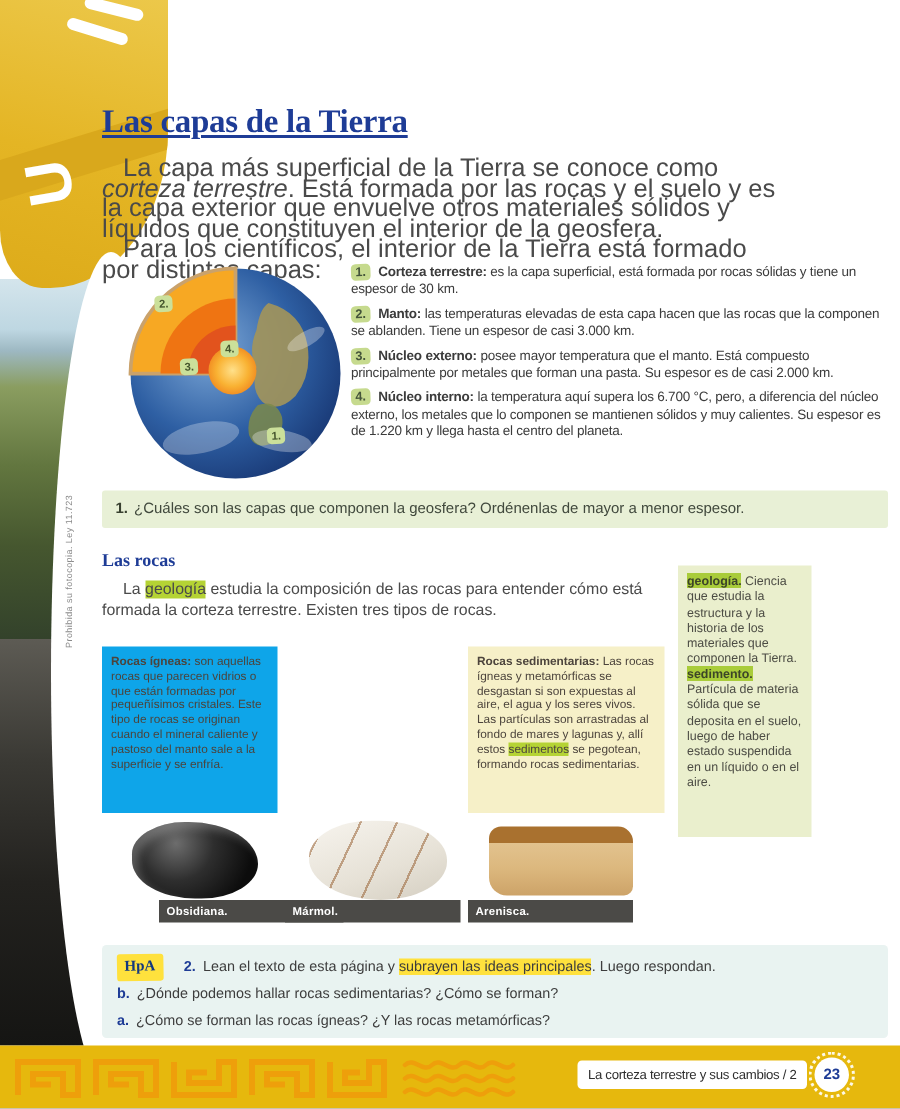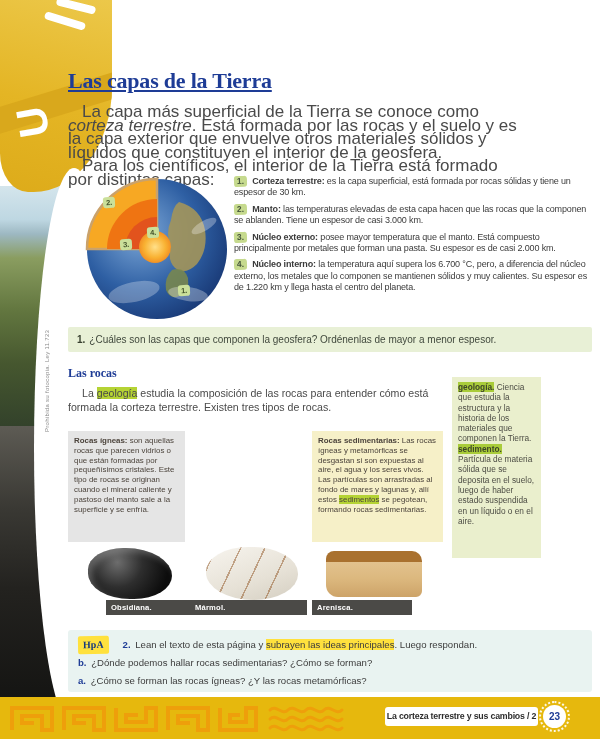--- a/index.html
+++ b/index.html
@@ -64,21 +64,21 @@
     font-size:10.6px; line-height:13.6px; color:#4a4a4a; text-indent:14px; }
   .hl-green { background:#b5d334; }
   .hl-yellow { background:#ffe13d; }
   
   #glossary { position:absolute; left:452px; top:377px; width:89px; height:181px;
     background:#eaefcd; padding:5px 6px; font-size:8.3px; line-height:10.3px; color:#4c4c44; }
   .gloss-term { font-weight:bold; background:#a9cc3a; color:#3c4428; }
   
   .rock-box { position:absolute; top:431px; height:111px; padding:5px 6px;
     font-size:7.9px; line-height:9.8px; color:#4c443c; }
-  #rock-box-0 { left:68px;  width:117px; background:#e5e5e5; }
+  #rock-box-0 { left:68px;  width:117px; background:#0ea5e9; }
   #rock-box-1 { left:190px; width:117px; background:#d6e8e4; }
   #rock-box-2 { left:312px; width:131px; background:#f6f0c8; }
   .rock-term { font-weight:bold; }
   
   .rock-photo { position:absolute; }
   #photo-obsidian { left:88px; top:548px; width:84px; height:51px;
     border-radius:42% 55% 45% 50%;
     background:radial-gradient(circle at 35% 28%, #6d6d6d 0%, #2e2e2e 38%, #0c0c0c 78%);
     box-shadow:inset 4px 4px 6px rgba(255,255,255,.25); }
   #photo-marble { left:206px; top:547px; width:92px; height:53px;
@@ -88,37 +88,37 @@
       linear-gradient(160deg,#f7f4ee 0%,#e6e1d6 60%,#d4cec1 100%); }
   #photo-sandstone { left:326px; top:551px; width:96px; height:46px;
     border-radius:8px 10px 6px 12px;
     background:linear-gradient(180deg,#a9712f 0%,#a9712f 24%,#e2c28e 24%,#dcb87e 60%,#cda368 100%); }
   
   .caption-bar { position:absolute; top:600px; height:15px; background:#4b4a47;
     color:#ffffff; font-size:7.6px; font-weight:bold; line-height:15px; padding-left:5px;
     letter-spacing:.2px; }
   #caption-0 { left:68px;  width:123px;margin-left:38px; }
   #caption-1 { left:190px; width:117px; }
-  #caption-2 { left:312px; width:100px; }
+  #caption-2 { left:312px; width:110px; }
   
   #activity { position:absolute; left:68px; top:630px; width:524px; height:62px;
     background:#e9f3f1; border-radius:3px; padding:6px 10px; font-size:9.6px;
     color:#3d3d3d; line-height:18px; }
   #hpa-badge { display:inline-block; background:#ffe13d; color:#14387f;
     font-family:"Liberation Serif", serif; font-weight:bold; font-size:10px;
     padding:0 5px; border-radius:2px; margin-right:14px; transform:rotate(-1deg); }
   .act-num { font-weight:bold; color:#1e3c96; margin-right:2px; }
   .act-letter { font-weight:bold; color:#1e3c96; margin-right:2px; }
   
   #footer { position:absolute; left:0; top:697px; width:600px; height:42px;
     background:#e6b80d; z-index:7; }
   #footer-pattern { position:absolute; left:8px; top:5px; }
   #footer-label { position:absolute; left:385px; top:707px; width:153px; height:19px; z-index:8;
     background:#ffffff; border-radius:3px; text-align:center; line-height:19px;
-    font-size:8.8px; font-weight:bold; color:#2e2e2e; letter-spacing:-.2px; }
+    font-size:8.8px; font-weight:normal; color:#2e2e2e; letter-spacing:-.2px; }
   #footer-page { position:absolute; left:543px; top:705px; width:23px; height:23px; z-index:8;
     background:#ffffff; border-radius:50%; text-align:center; line-height:23px;
     font-size:10px; font-weight:bold; color:#1e3c96;
     outline:2px dotted rgba(255,255,255,.9); outline-offset:2px; }
 </style>
 </head>
 <body>
 
 <div id="page">
 

